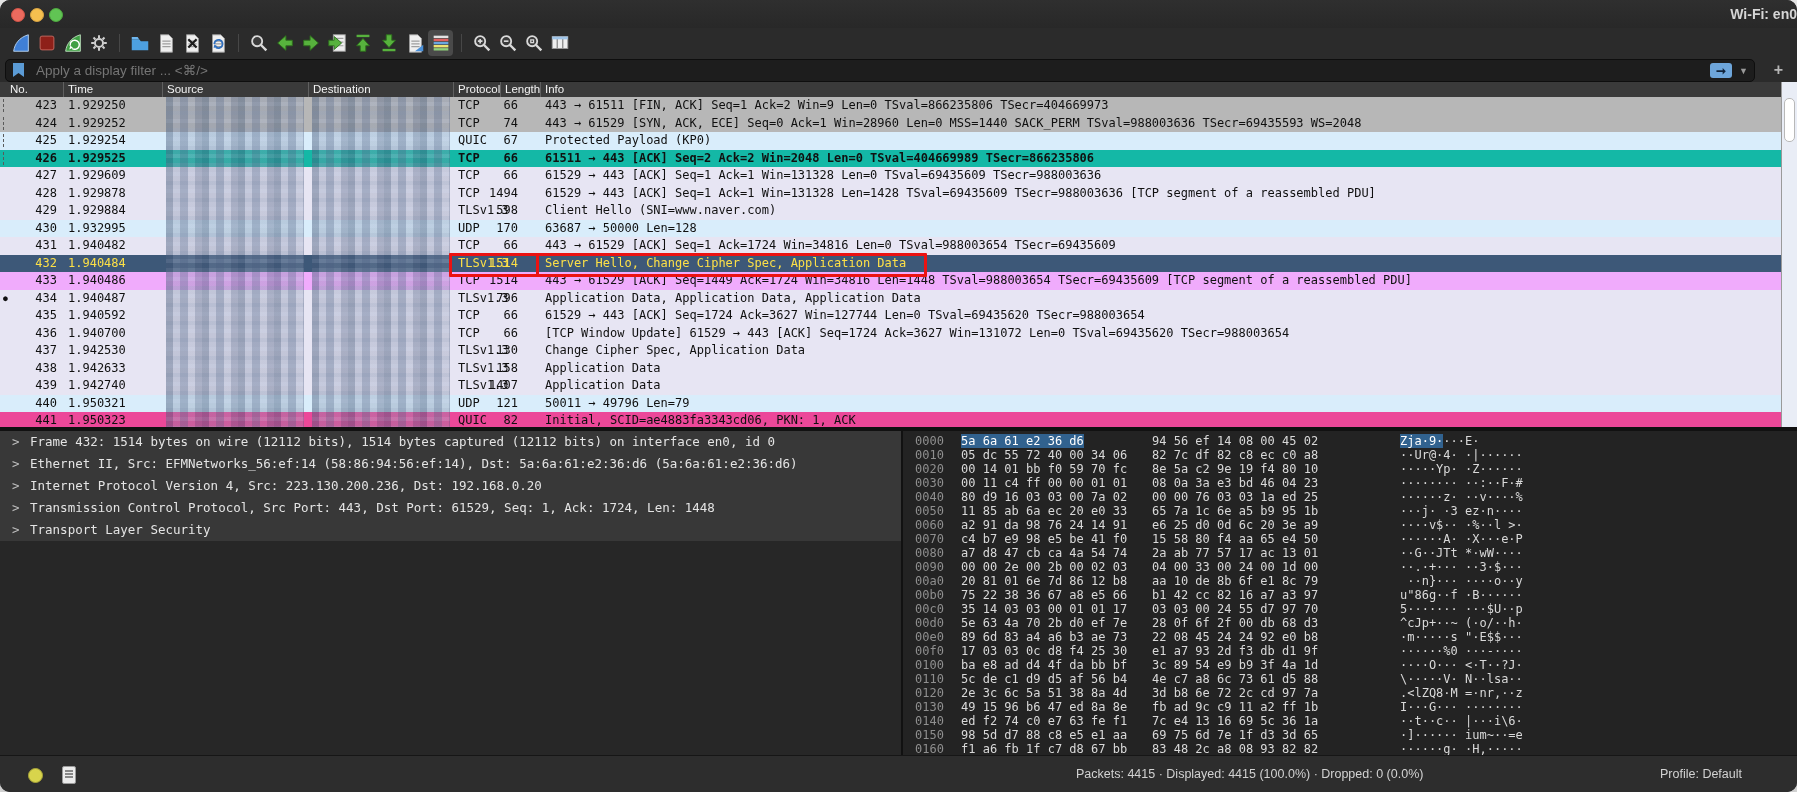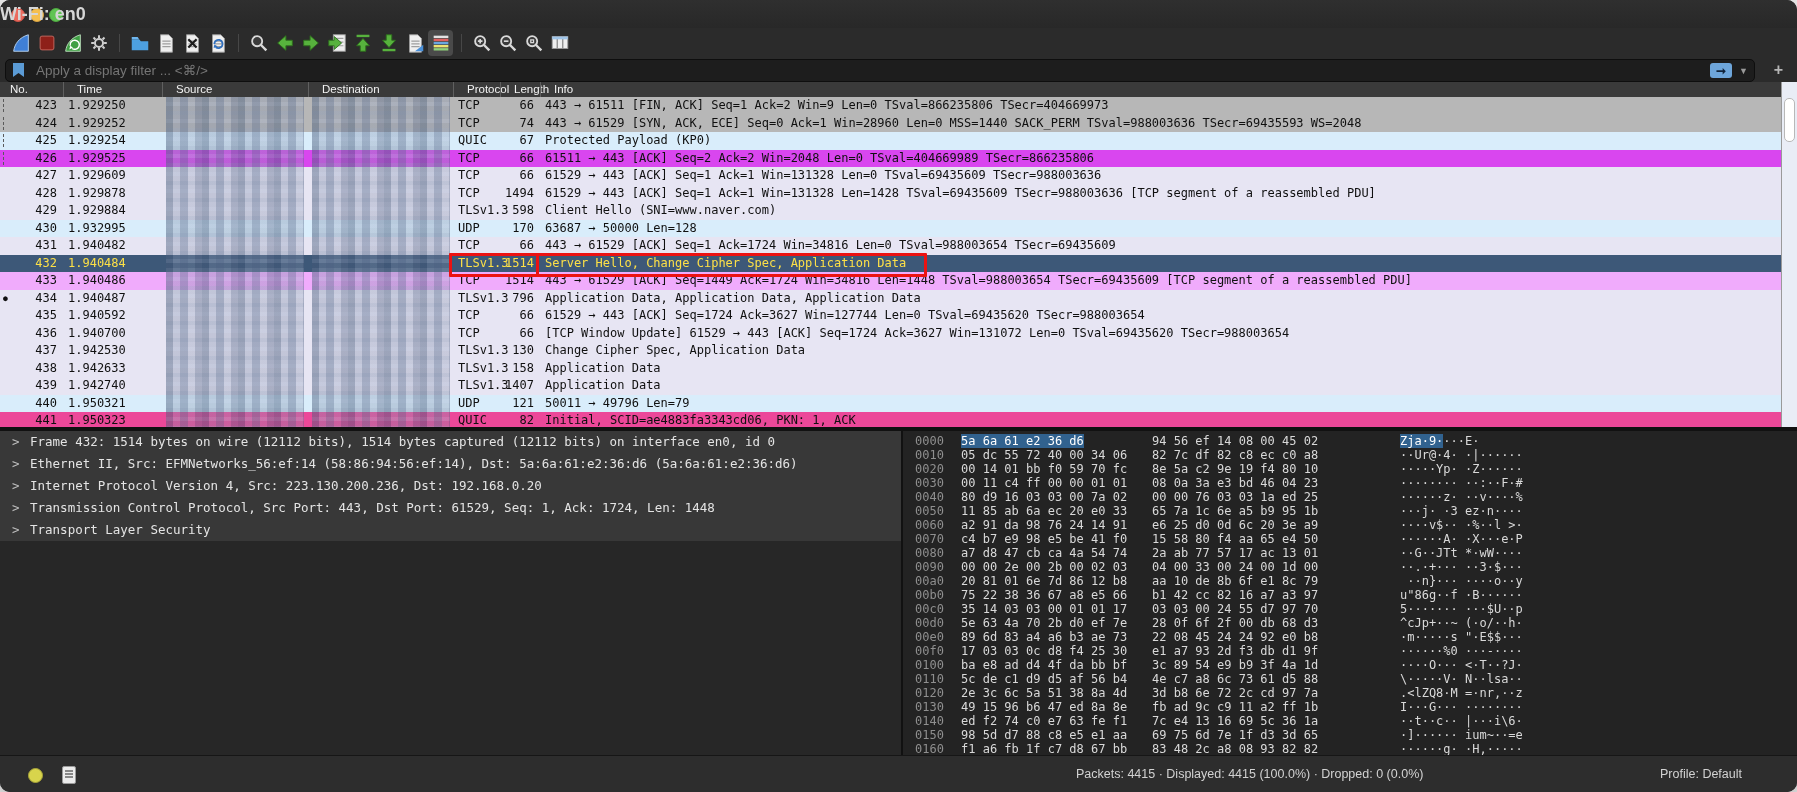--- a/index.html
+++ b/index.html
@@ -4,49 +4,49 @@
 <style>
   html,body{margin:0;padding:0;background:#f5f5f5;}
   .window{position:relative;width:1797px;height:792px;background:#2b2b2b;border-radius:10px;overflow:hidden;
           font-family:"Liberation Sans",sans-serif;box-shadow:0 10px 40px rgba(0,0,0,.4);}
   
   .titlebar{position:absolute;top:0;left:0;right:0;height:28px;background:linear-gradient(#2f2f2f,#282828);border-bottom:1px solid #1c1c1c;}
   .tl{position:absolute;top:8px;width:12px;height:12px;border-radius:50%;}
   .tl.red{left:11px;background:#ec6a5e;border:1px solid #ce5347;}
   .tl.yellow{left:30px;background:#f5bf4f;border:1px solid #d6a243;}
   .tl.green{left:49px;background:#61c454;border:1px solid #4ea73f;}
-  .wtitle{position:absolute;left:0;right:0;top:0;height:28px;line-height:28px;text-align:left;color:#d6d6d6;font-size:18px;font-weight:700;}
+  .wtitle{position:absolute;left:0;right:0;top:0;height:28px;line-height:28px;text-align:right;color:#d6d6d6;font-size:14px;font-weight:700;}
   
   .toolbar{position:absolute;top:28px;left:0;right:0;height:30px;background:#2b2b2b;display:flex;align-items:center;padding-left:8px;}
   .tbtn{width:25px;height:26px;display:flex;align-items:center;justify-content:center;border-radius:4px;flex:0 0 auto;margin-right:1px;}
   .tbtn.pressed{background:#4a4a4a;}
   .tsep{width:1px;height:18px;background:#474747;margin:0 7px;flex:0 0 auto;}
   .tbtn svg{display:block;}
   
   .filterbar{position:absolute;top:58px;left:0;right:0;height:24px;background:#2b2b2b;}
   .ffield{position:absolute;left:5px;top:1px;width:1748px;height:21px;background:#1d1d1d;border:1px solid #0e0e0e;border-radius:5px;}
   .fbookmark{position:absolute;left:7px;top:3px;width:11px;height:14px;background:#5b9bd5;clip-path:polygon(0 0,100% 0,100% 100%,50% 72%,0 100%);}
   .fplaceholder{position:absolute;left:30px;top:0;height:21px;line-height:21px;color:#757575;font-size:13.5px;}
   .fapply{position:absolute;right:22px;top:3px;width:22px;height:15px;background:#6ea6db;border-radius:3px;display:flex;align-items:center;justify-content:center;color:#10233a;font-size:12px;font-weight:700;line-height:1;}
   .fchev{position:absolute;right:6px;top:4px;color:#9a9a9a;font-size:9px;line-height:14px;}
   .fadd{position:absolute;right:14px;top:2px;color:#b5b5b5;font-size:16px;font-weight:700;line-height:20px;}
   
   .plheader{position:absolute;top:82px;left:0;right:15px;height:24px;background:#3a3a3a;color:#f2f2f2;font-size:11.5px;}
-  .hcell{position:absolute;top:0;height:15px;line-height:15px;border-left:1px solid #606060;padding-left:13px;white-space:nowrap;}
+  .hcell{position:absolute;top:0;height:15px;line-height:15px;border-left:1px solid #606060;padding-left:4px;white-space:nowrap;}
   .hcell.first{border-left:none;}
   .plbody{position:absolute;top:97px;left:0;right:15px;height:330px;background:#ffffff;overflow:hidden;}
   .plrow{position:relative;height:17.5px;font-family:"DejaVu Sans Mono","Liberation Mono",monospace;font-size:12px;line-height:17.5px;color:#101010;}
   .plrow span{position:absolute;top:0;height:17.5px;white-space:pre;}
   .c-marker{left:3px;width:9px;}
   .c-no{left:0;width:57px;text-align:right;}
   .c-time{left:68px;}
   .c-src{left:166px;width:138px;}
   .c-dst{left:312px;width:138px;}
   .c-proto{left:458px;}
-  .c-len{left:496px;width:38px;text-align:right;}
+  .c-len{left:480px;width:38px;text-align:right;}
   .c-info{left:545px;right:6px;overflow:hidden;}
   .mosaic{position:absolute;inset:0;background-image:
      repeating-linear-gradient(90deg,rgba(62,84,116,.34) 0 7px,rgba(150,165,192,.20) 7px 14px,rgba(100,118,150,.40) 14px 22px,rgba(172,184,208,.16) 22px 29px,rgba(86,102,134,.30) 29px 36px),
      repeating-linear-gradient(0deg,rgba(128,142,168,.36) 0 4px,rgba(88,100,128,.18) 4px 9px,rgba(158,170,196,.30) 9px 13px,rgba(108,122,152,.22) 13px 18px);}
   .m-dash{border-left:1px dashed #5a5a5a;height:13px !important;top:2px !important;width:0 !important;}
   .m-dot{font-size:8px;line-height:17.5px;color:#111;}
   .redbox{position:absolute;border:3px solid #ec1212;border-radius:1px;top:-2px;height:18px;z-index:6;pointer-events:none;}
   .redbox.proto{left:449px;width:84px;}
   .redbox.info{left:536px;width:385px;}
   .plscroll{position:absolute;top:82px;right:0;width:15px;height:345px;background:#e9edf6;border-left:1px solid #9a9a9a;}
@@ -264,21 +264,21 @@
       <div class="plrow" style="background: rgb(217, 237, 251);">
         <span class="c-marker m-dash"></span>
         <span class="c-no">425</span>
         <span class="c-time">1.929254</span>
         <span class="c-src"><div class="mosaic"></div></span>
         <span class="c-dst"><div class="mosaic"></div></span>
         <span class="c-proto">QUIC</span>
         <span class="c-len">67</span>
         <span class="c-info">Protected Payload (KP0)</span>
       </div>
-      <div class="plrow" style="background: #d946ef;">
+      <div class="plrow" style="background: #14b8a6; font-weight: bold;">
         <span class="c-marker m-dash"></span>
         <span class="c-no">426</span>
         <span class="c-time">1.929525</span>
         <span class="c-src"><div class="mosaic"></div></span>
         <span class="c-dst"><div class="mosaic"></div></span>
         <span class="c-proto">TCP</span>
         <span class="c-len">66</span>
         <span class="c-info">61511 → 443 [ACK] Seq=2 Ack=2 Win=2048 Len=0 TSval=404669989 TSecr=866235806</span>
       </div>
       <div class="plrow" style="background: rgb(231, 229, 243);">

